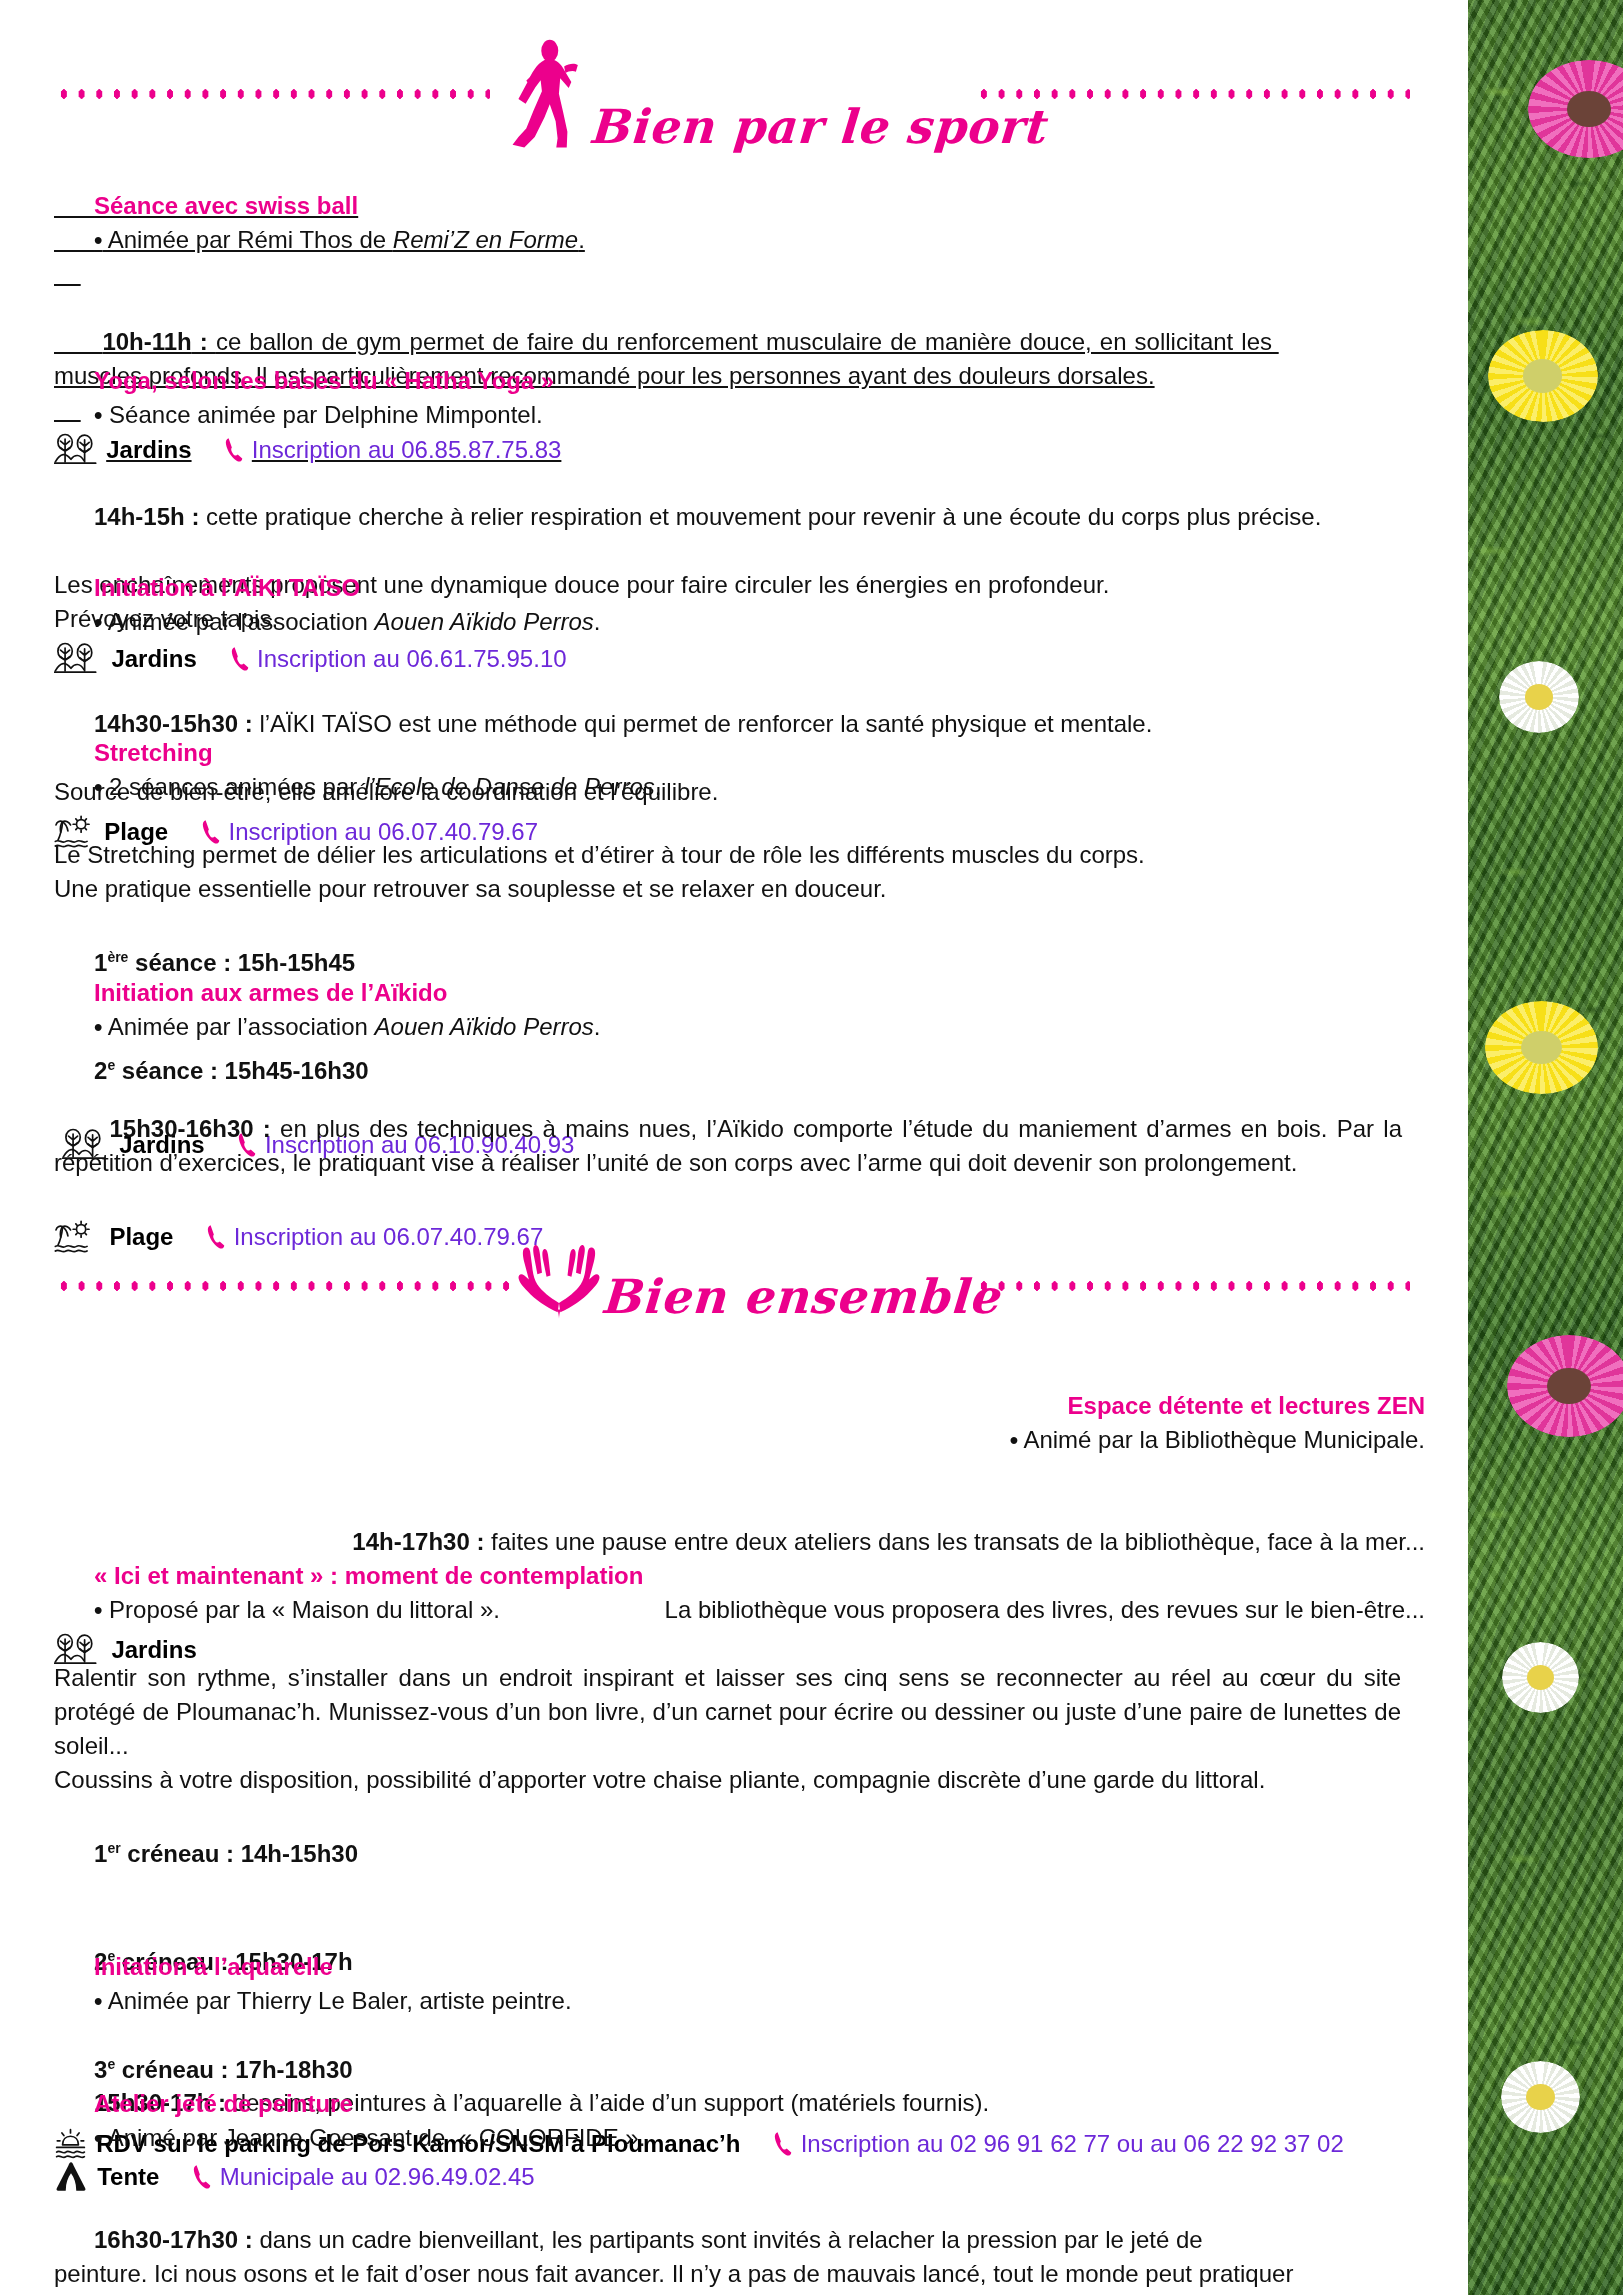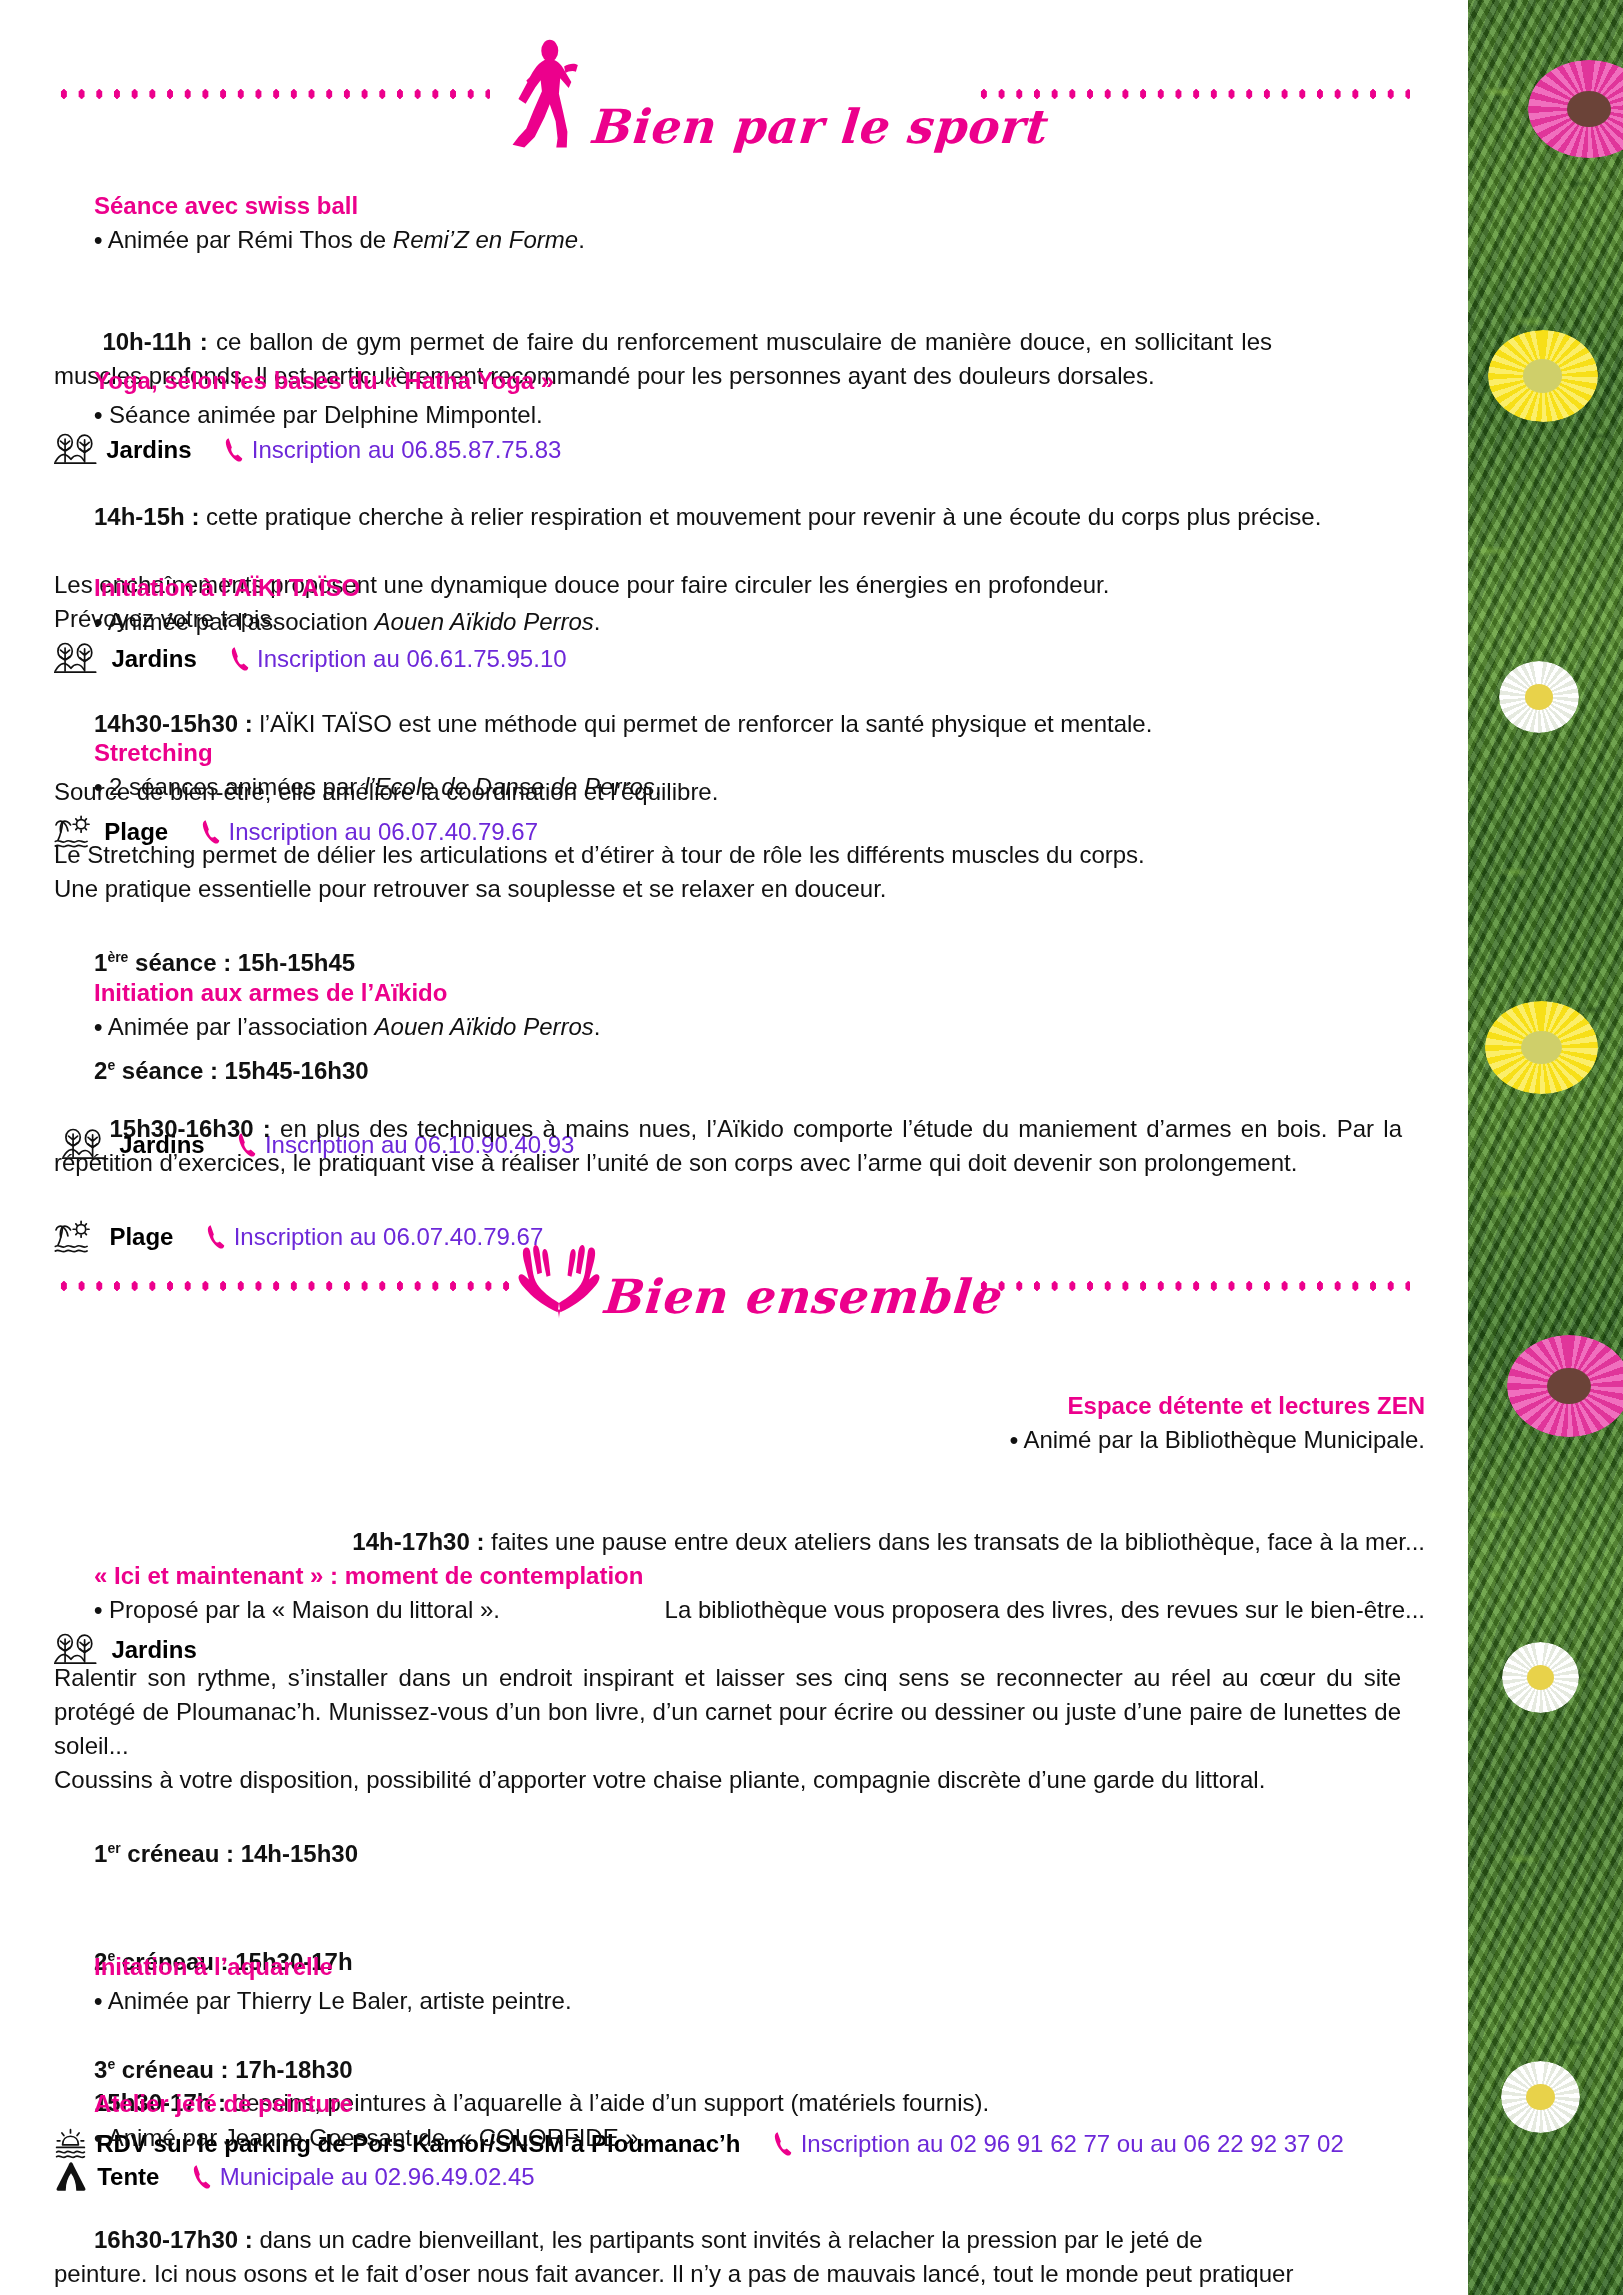--- a/index.html
+++ b/index.html
@@ -205,21 +205,21 @@
             <path d="M62 32 C50 38 42 52 36 66 L22 92 L33 99 L48 74 L56 63 L58 80 L45 110 L34 137 L22 150 L13 162 L31 166 L47 150 L62 120 L70 100 L79 126 L82 152 L80 166 L96 166 L97 142 L90 110 L84 84 L86 60 L99 75 L103 66 L90 44 C84 34 74 28 62 32 Z"></path>
             <path d="M60 44 C50 48 42 56 34 64 L41 72 L56 58 Z"></path>
             <path d="M92 42 C99 38 107 36 113 40 L110 50 C104 48 98 50 94 52 Z"></path>
           </g>
         </svg>
       </span>
       <span class="header-title">Bien par le sport</span>
     </div>
   </div>
 
-  <div class="activity" style="top:155px;">
+  <div class="activity" style="top:155px;text-decoration:underline;">
     <div class="act-line">
       <span class="act-title">Séance avec swiss ball</span>
       <span class="bullet">•</span><span> Animée par Rémi Thos de </span><span class="ital">Remi’Z en Forme</span><span>.</span>
     </div>
     <div class="act-line justified" style="width:1218px;">
       <span class="strong">10h-11h</span><span class="strong"> : </span><span>ce ballon de gym permet de faire du renforcement musculaire de manière douce, en sollicitant les muscles profonds. Il est particulièrement recommandé pour les personnes ayant des douleurs dorsales.</span>
     </div>
     <div class="venue-row">
       <span class="icon">
         <svg width="43" height="33" viewBox="0 0 66 50" aria-hidden="true">

